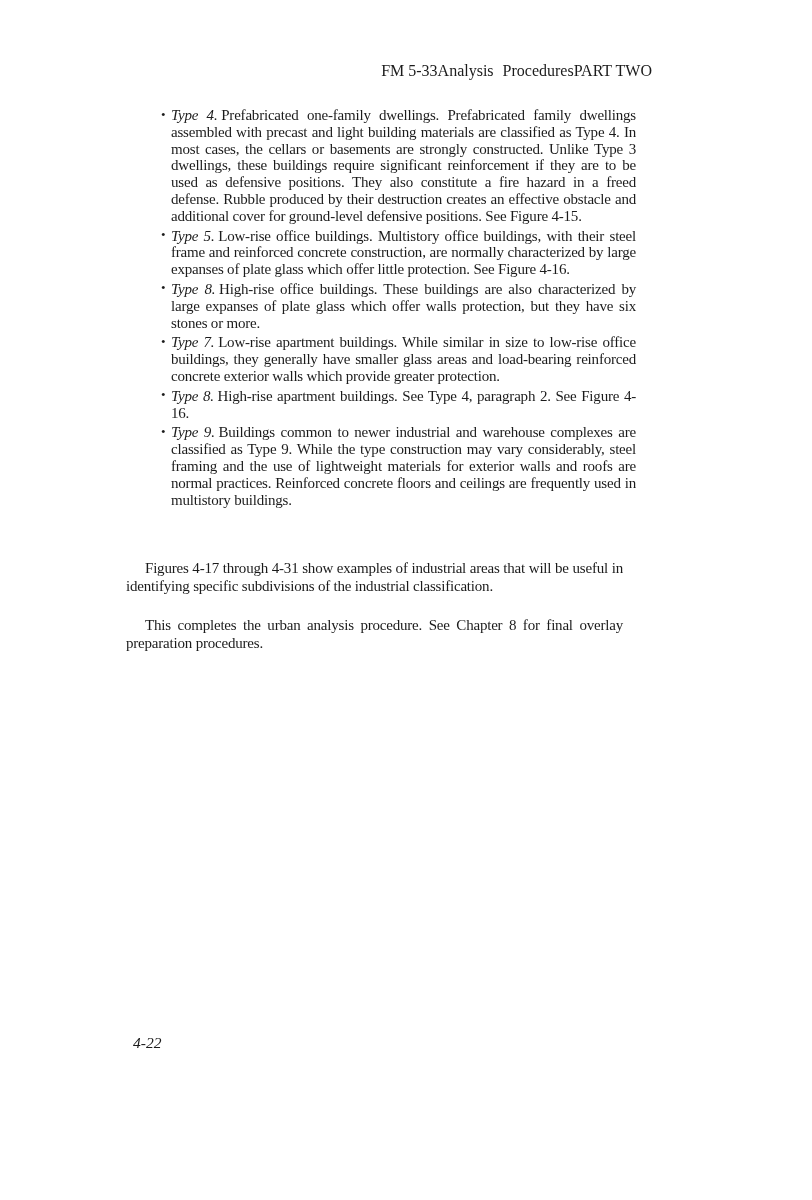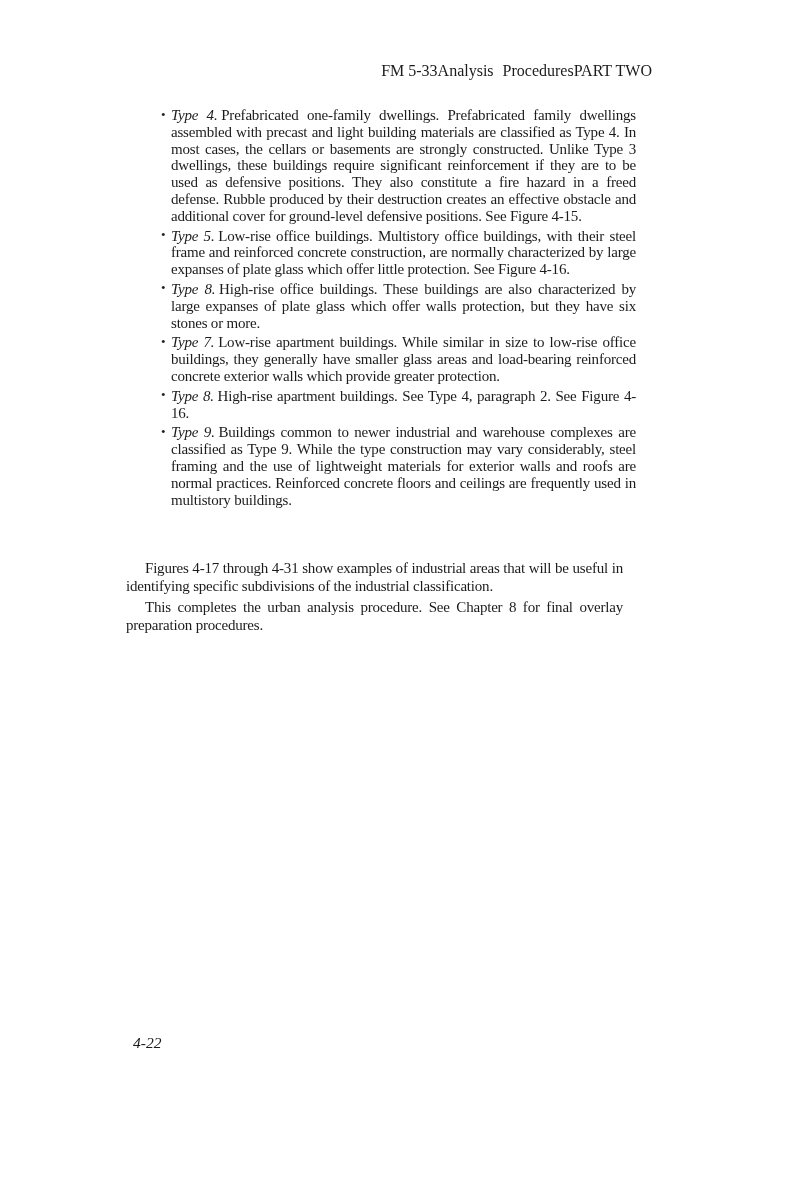--- a/index.html
+++ b/index.html
@@ -71,21 +71,21 @@
     left: 126px;
     width: 497px;
     margin: 0;
     font-size: 15px;
     line-height: 18px;
     letter-spacing: -0.2px;
     text-align: justify;
     text-indent: 19px;
   }
   .para-1 { top: 559px; }
-  .para-2 { top: 598px; }
+  .para-2 { top: 616px; }
   
   .page-number {
     position: absolute;
     left: 133px;
     top: 1034px;
     font-size: 15.5px;
     line-height: 17px;
     font-style: italic;
   }
 </style>

